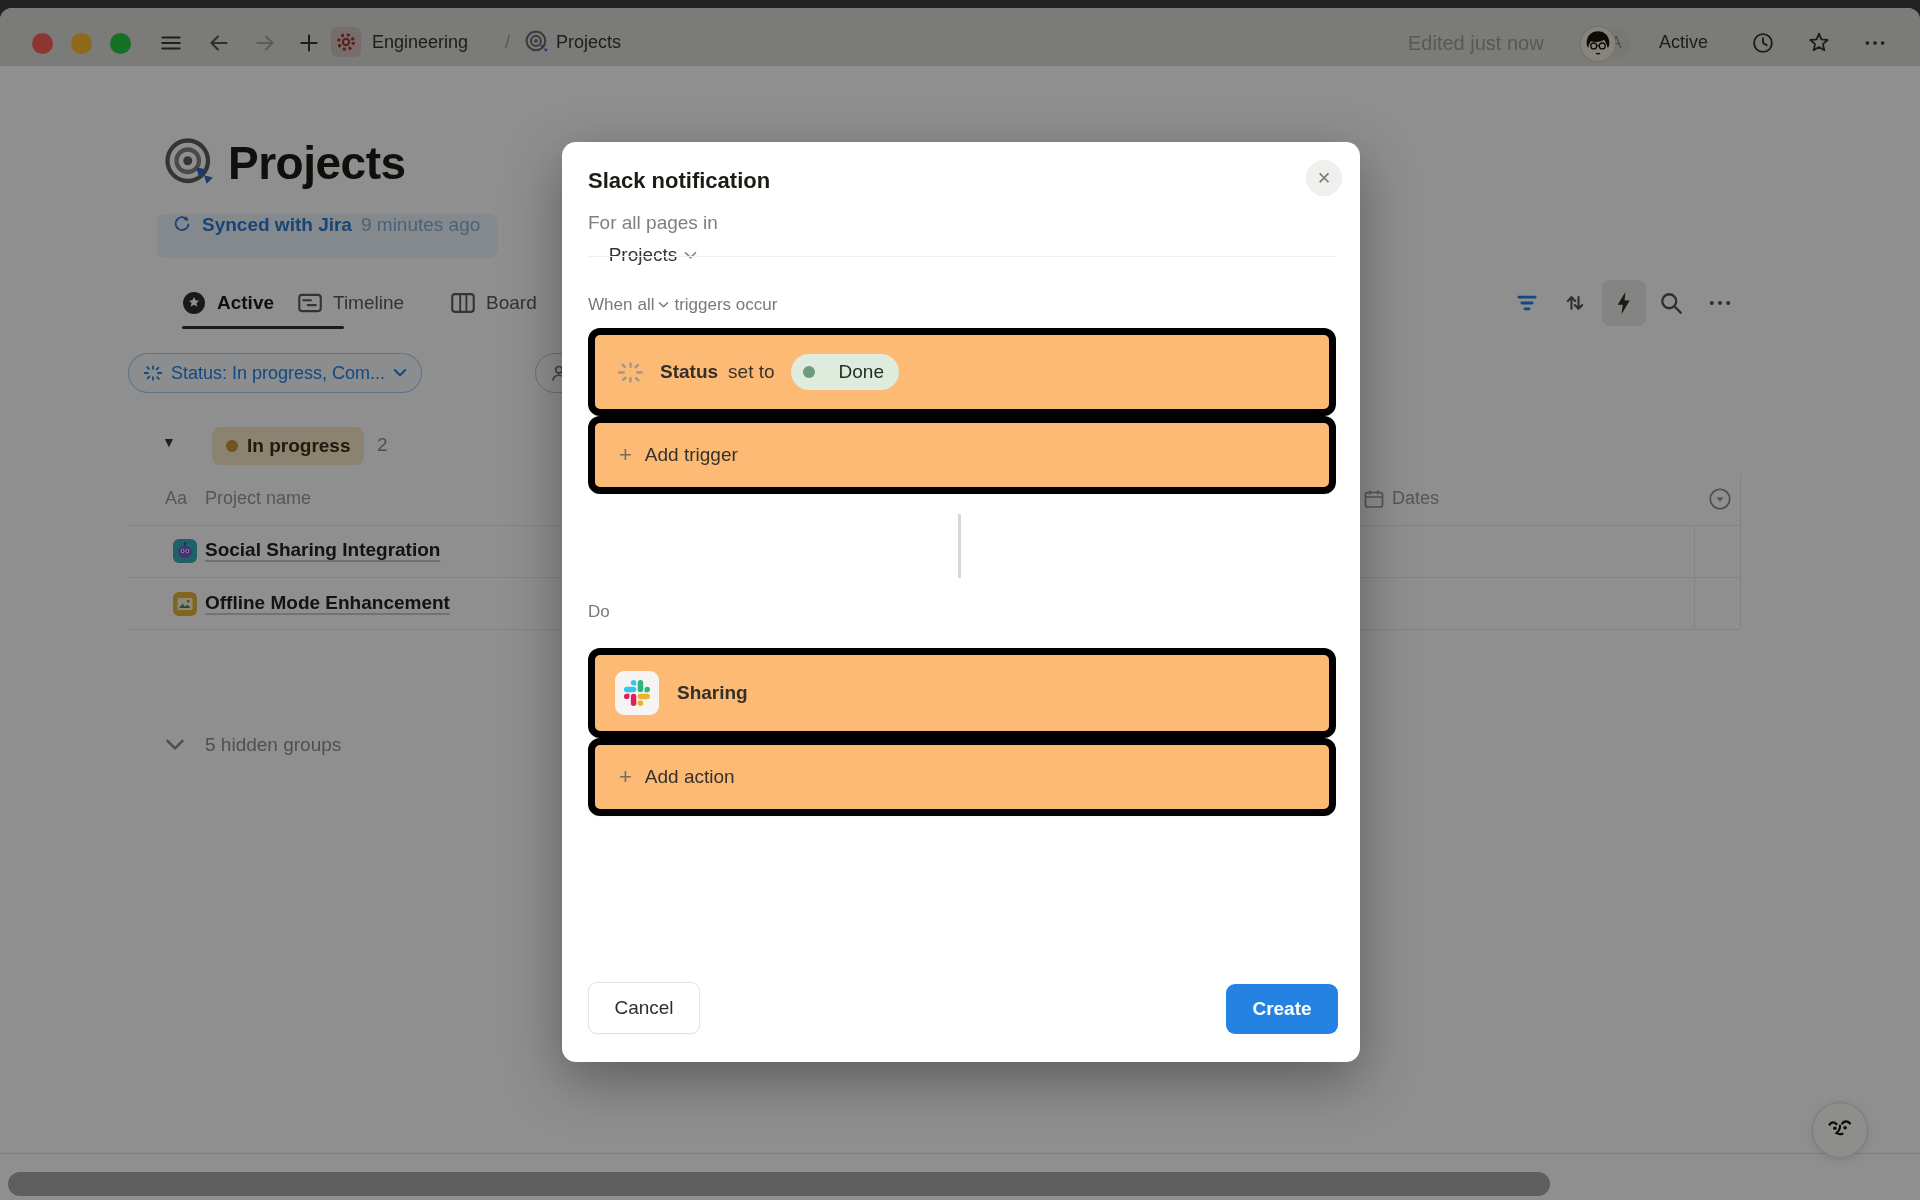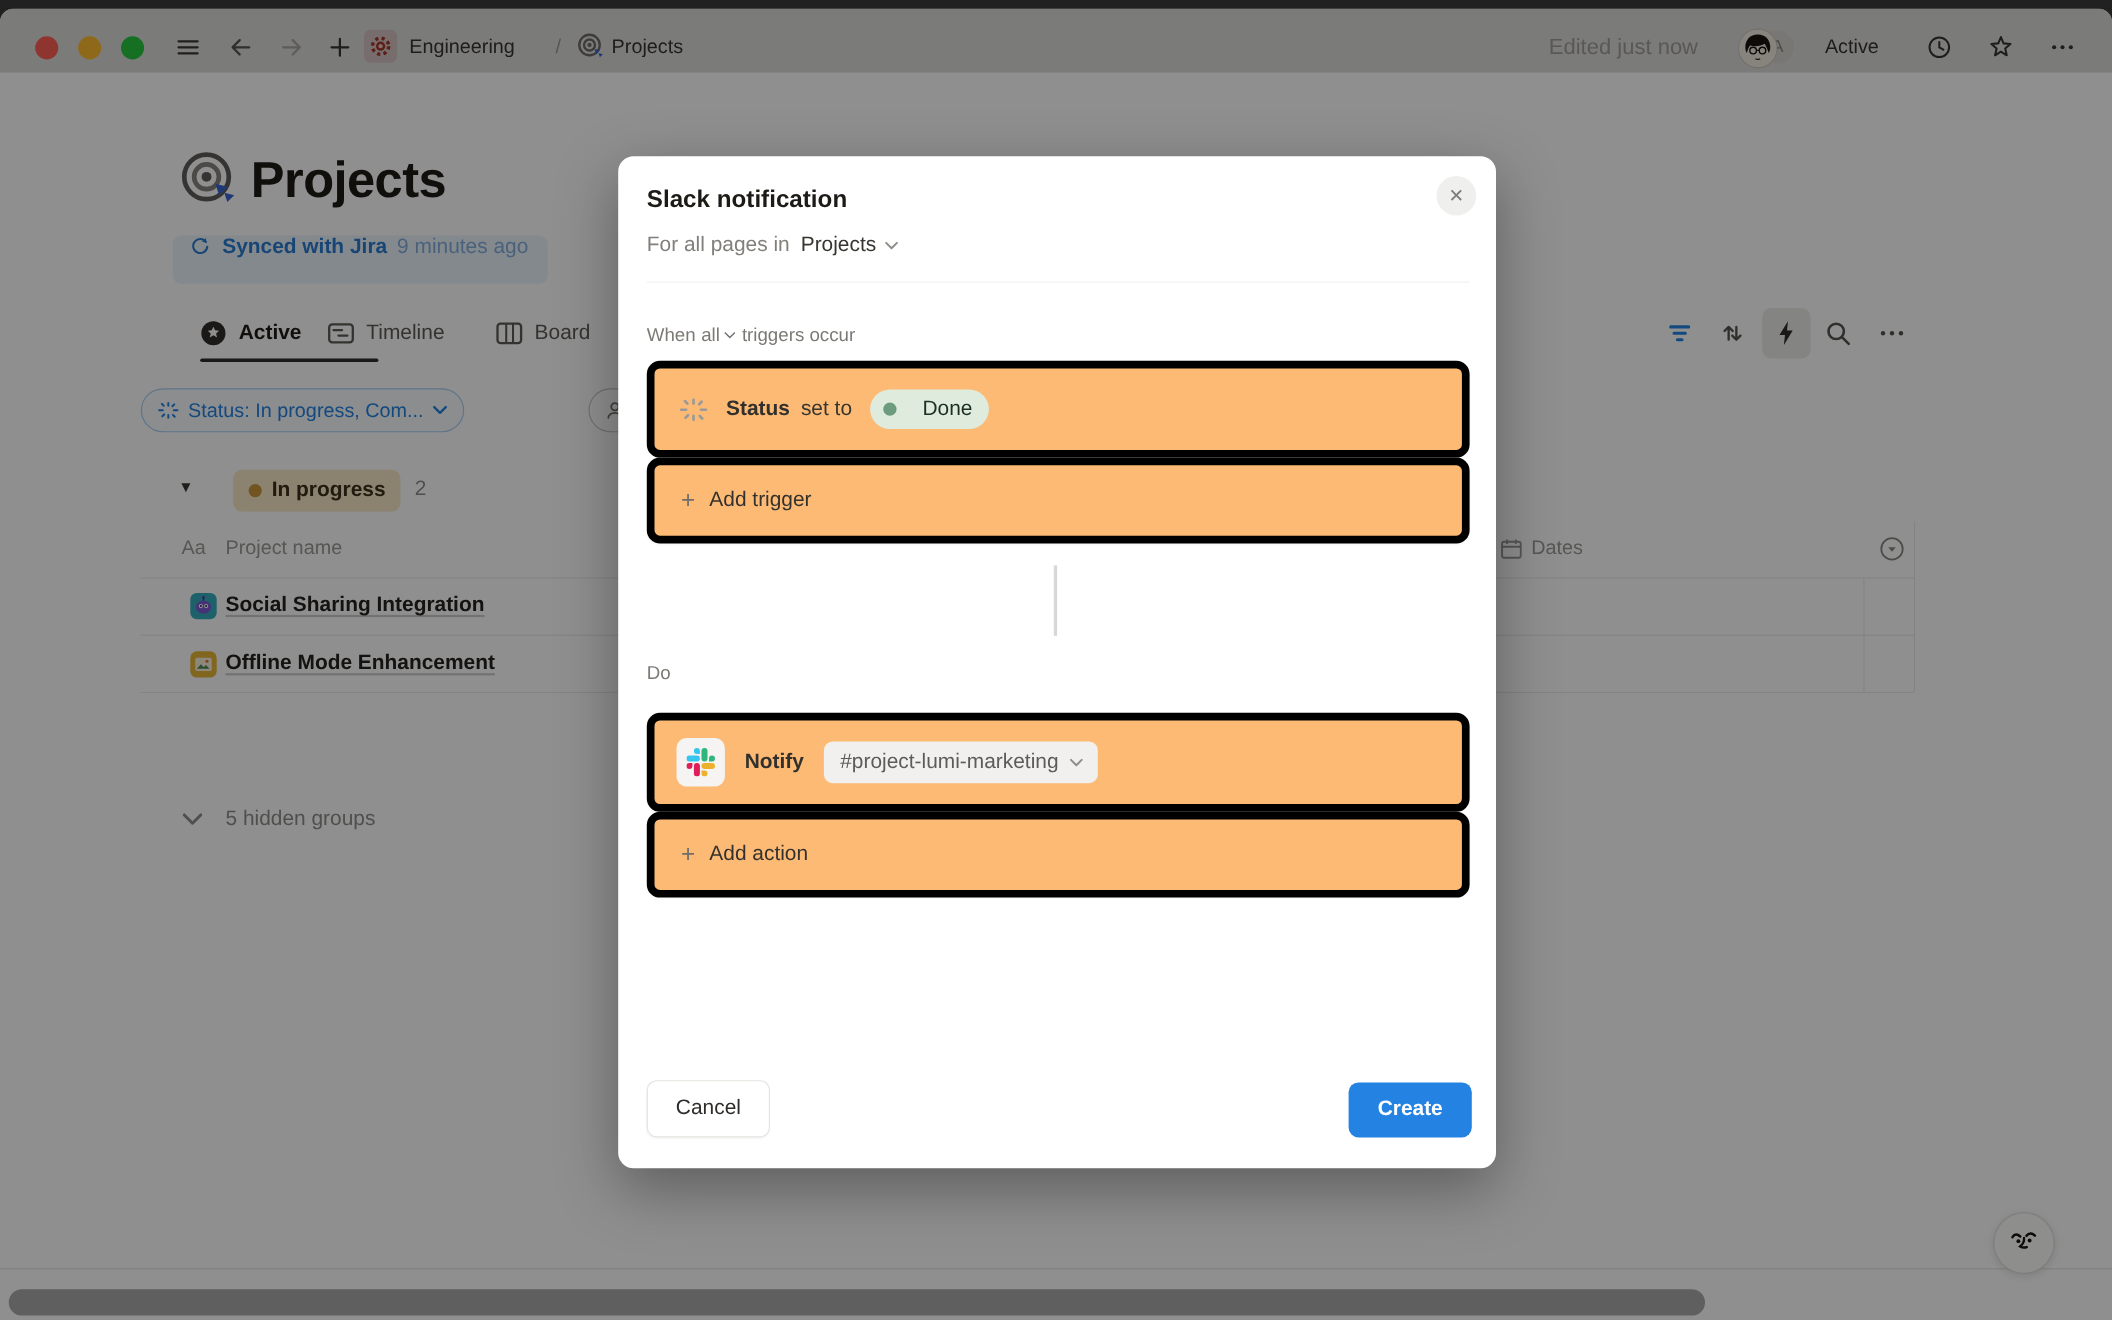--- a/index.html
+++ b/index.html
@@ -37,21 +37,21 @@
   .rowicon{position:absolute;width:26px;height:26px;}
   .hidden-groups{position:absolute;left:205px;top:726px;font-size:19px;color:#8f8e8c;}
   .hscroll{position:absolute;left:8px;top:1164px;width:1542px;height:24px;border-radius:12px;background:#a9a9a9;}
   .botline{position:absolute;left:0;right:0;top:1145px;height:1px;background:#e3e3e1;}
   .aibtn{position:absolute;left:1812px;top:1094px;width:54px;height:54px;border-radius:50%;background:#fdfdfc;border:1px solid rgba(0,0,0,.12);box-shadow:0 2px 8px rgba(0,0,0,.12);display:flex;align-items:center;justify-content:center;}
   
   .overlay{position:absolute;inset:0;background:rgba(0,0,0,.44);z-index:40;}
   .modal{position:absolute;left:562px;top:142px;width:798px;height:920px;background:#fff;border-radius:14px;box-shadow:0 18px 55px rgba(0,0,0,.35);z-index:50;}
   .m-title{position:absolute;left:26px;top:26px;font-size:22px;font-weight:700;color:#1d1b16;}
   .m-close{position:absolute;right:18px;top:18px;width:36px;height:36px;border-radius:50%;background:#efefed;color:#7d7c78;font-size:17px;display:flex;align-items:center;justify-content:center;}
-  .m-scope{position:absolute;left:26px;top:70px;font-size:19px;display:flex;align-items:center;gap:10px;}
+  .m-scope{position:absolute;left:26px;top:70px;font-size:19px;display:flex;align-items:center;gap:10px;flex-direction:column;}
   .m-divider{position:absolute;left:26px;right:24px;top:114px;height:1px;background:#f0f0ee;}
   .m-seclabel{position:absolute;left:26px;font-size:17px;color:#7b7974;display:flex;align-items:center;gap:5px;}
   .card{position:absolute;left:26px;right:24px;border:7px solid #000000;border-radius:12px;background:#fdba74;box-shadow:0 1px 2px rgba(0,0,0,.03);display:flex;align-items:center;}
   .done-pill{display:inline-flex;align-items:center;gap:24px;height:36px;padding:0 15px 0 12px;border-radius:18px;background:#deebdd;color:#1b3022;font-size:19px;}
   .ch-pill{display:inline-flex;align-items:center;gap:10px;height:38px;padding:0 13px 0 15px;border-radius:8px;background:#f1f0ee;color:#5d5c58;font-size:19px;}
   .connector{position:absolute;left:396px;top:372px;width:2.5px;height:64px;background:#d8d7d4;}
   .btn{position:absolute;height:50px;border-radius:9px;font-size:19px;display:flex;align-items:center;justify-content:center;}
   .btn-cancel{left:26px;bottom:28px;width:110px;background:#fff;border:1px solid #e4e3e0;color:#2f2d29;box-shadow:0 1px 2px rgba(0,0,0,.04);}
   .btn-create{right:22px;bottom:28px;width:112px;background:#2483e2;color:#fff;font-weight:600;}
   .slack-tile{width:44px;height:44px;border-radius:9px;background:#f5f4f2;display:flex;align-items:center;justify-content:center;}
@@ -322,27 +322,21 @@
 
     <div class="card" style="top:506px;height:76px;padding:0 20px;gap:18px">
       <span class="slack-tile">
         <svg width="26" height="26" viewBox="0 0 24 24">
           <path fill="#E01E5A" d="M5.04 15.12a2.52 2.52 0 1 1-2.52-2.52h2.52zM6.3 15.12a2.52 2.52 0 0 1 5.04 0v6.3a2.52 2.52 0 1 1-5.04 0z"></path>
           <path fill="#36C5F0" d="M8.82 5.04a2.52 2.52 0 1 1 2.52-2.52v2.52zM8.82 6.3a2.52 2.52 0 0 1 0 5.04h-6.3a2.52 2.52 0 1 1 0-5.04z"></path>
           <path fill="#2EB67D" d="M18.96 8.82a2.52 2.52 0 1 1 2.52 2.52h-2.52zM17.7 8.82a2.52 2.52 0 0 1-5.04 0v-6.3a2.52 2.52 0 1 1 5.04 0z"></path>
           <path fill="#ECB22E" d="M15.18 18.96a2.52 2.52 0 1 1-2.52 2.52v-2.52zM15.18 17.7a2.52 2.52 0 0 1 0-5.04h6.3a2.52 2.52 0 1 1 0 5.04z"></path>
         </svg>
       </span>
-      <span style="font-size:19px;font-weight:700;color:#32302c">Notify</span>
-      <span class="ch-pill">
-        <span>#project-lumi-marketing</span>
-        <svg width="13" height="9" viewBox="0 0 12 8">
-            <path d="M1.5 1.5L6 6l4.5-4.5" fill="none" stroke="#8f8e8b" stroke-width="1.7" stroke-linecap="round" stroke-linejoin="round"></path>
-          </svg>
-      </span>
+      <span style="font-size:19px;font-weight:700;color:#32302c">Sharing</span>
     </div>
 
     <div class="card" style="top:596px;height:64px;padding:0 24px;gap:13px">
       <span style="font-size:22px;color:#6f6d68;font-weight:400">+</span>
       <span style="font-size:19px;color:#34322e">Add action</span>
     </div>
 
     <div class="btn btn-cancel">Cancel</div>
     <div class="btn btn-create">Create</div>
   </div>

